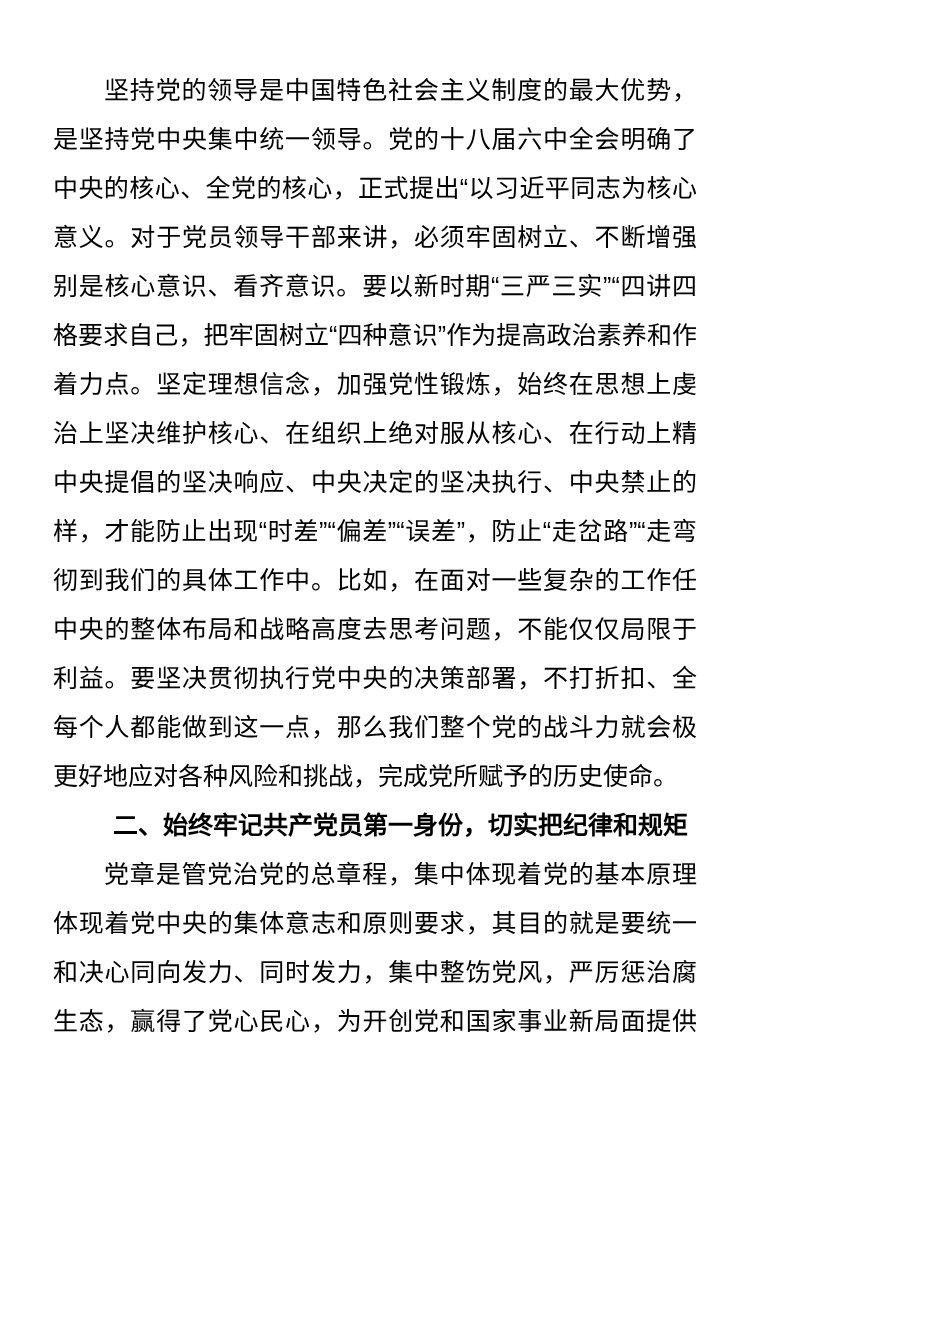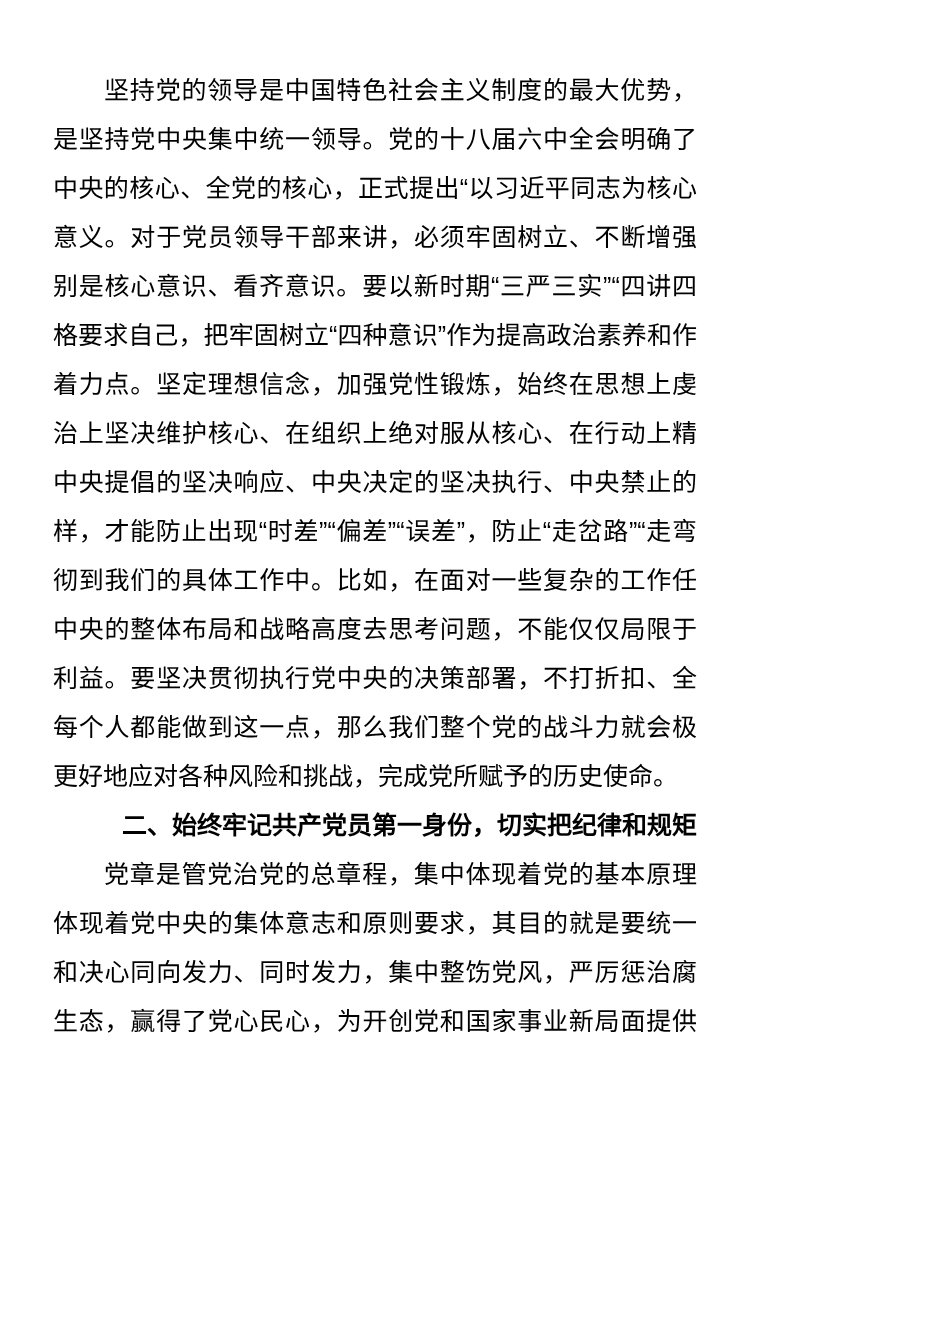--- a/index.html
+++ b/index.html
@@ -30,21 +30,21 @@
     text-align: justify;
     text-align-last: justify;
     -moz-text-align-last: justify;
     word-break: break-all;
     color: #000000;
   }
   .line.indent {
     padding-left: 51px;
   }
   .line.flush {
-    text-align: right;
+    text-align: center;
     text-align-last: left;
     -moz-text-align-last: left;
   }
   .line.heading {
     font-weight: 700;
   }
 </style>
 </head>
 <body>
 

